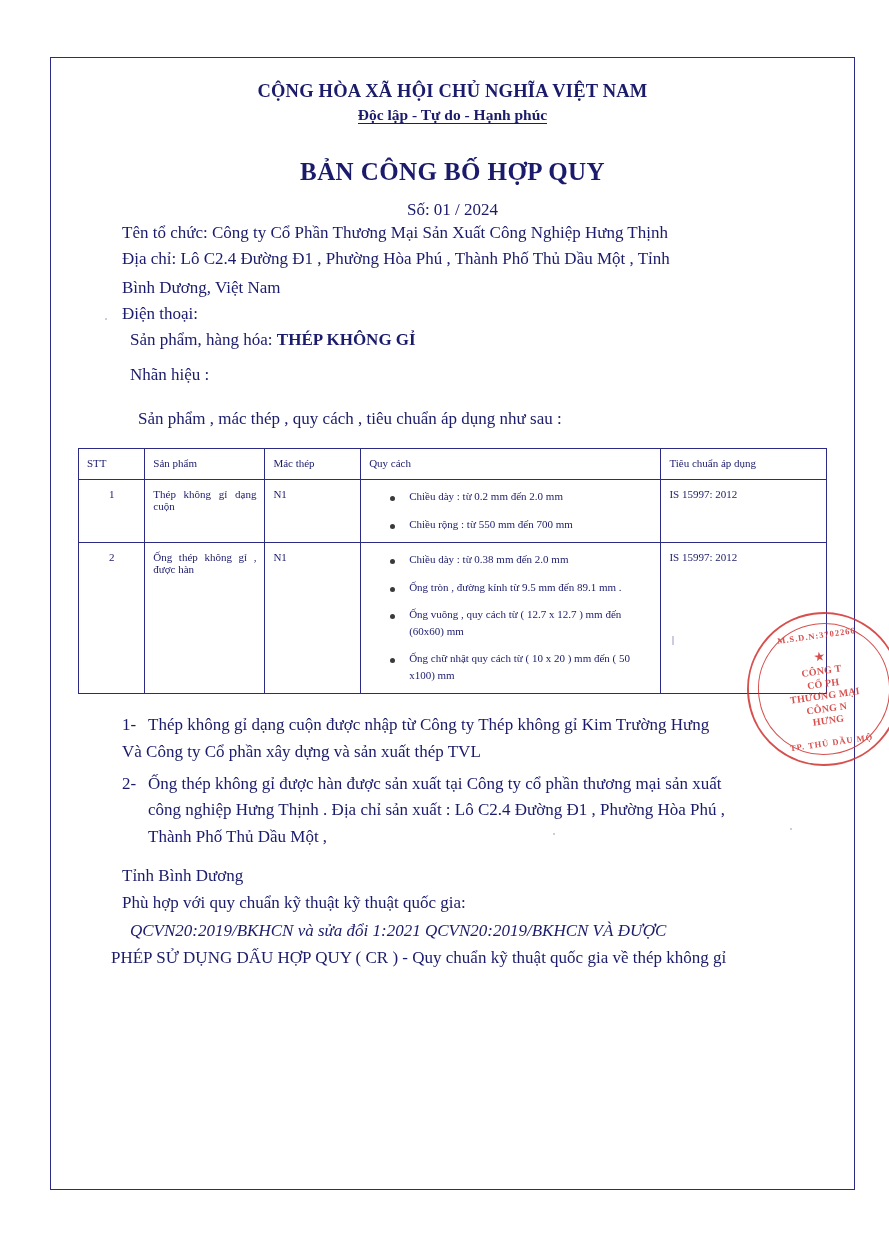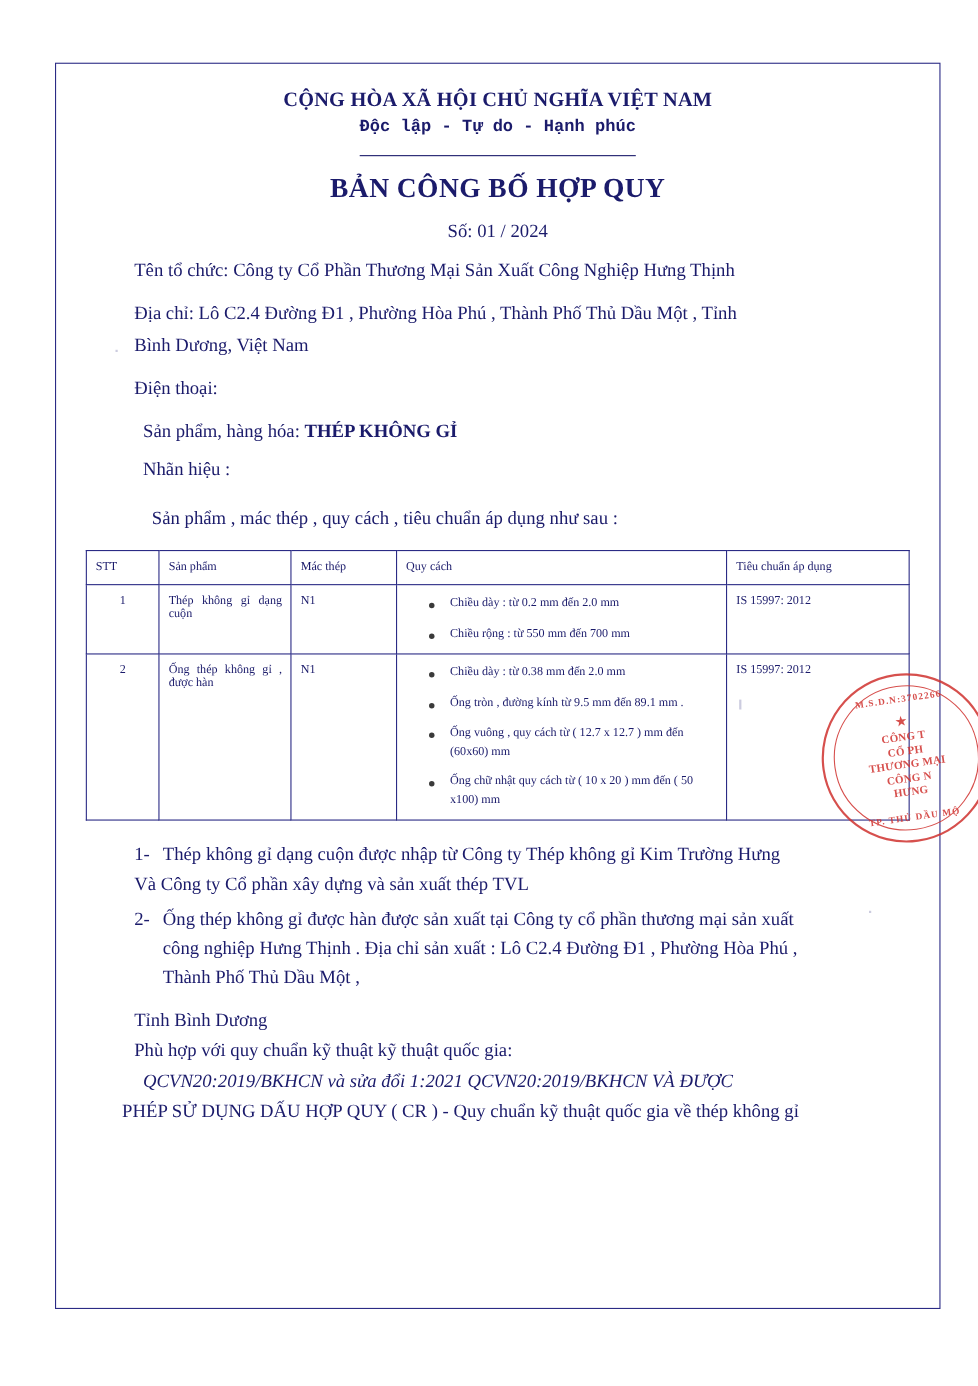--- a/index.html
+++ b/index.html
@@ -46,37 +46,35 @@
     letter-spacing: .2px;
     margin-top: 8px;
   }
   .motto {
     font-weight: bold;
     font-size: 15.5px;
     margin-top: 4px;
   }
   .motto span {
     border-bottom: 1.4px solid #1b1b6b;
-    padding-bottom: 17px;
-    font-family: Liberation Mono, monospace;
+    padding-bottom: 0;
   }
   .doc-title {
     font-weight: bold;
     font-size: 25px;
     margin-top: 34px;
     letter-spacing: .4px;
   }
   .doc-number {
     font-size: 17px;
     margin-top: 14px;
   }
   .para {
     font-size: 17px;
     line-height: 1.55;
-    margin-top: 13px;
     text-align: left;
   }
   .para.indent { padding-left: 44px; }
   .para.indent2 { padding-left: 52px; }
   .para.indent3 { padding-left: 60px; }
   .strong-inline { font-weight: bold; }
   table.spec {
     border-collapse: collapse;
     width: 100%;
     margin-top: 16px;

